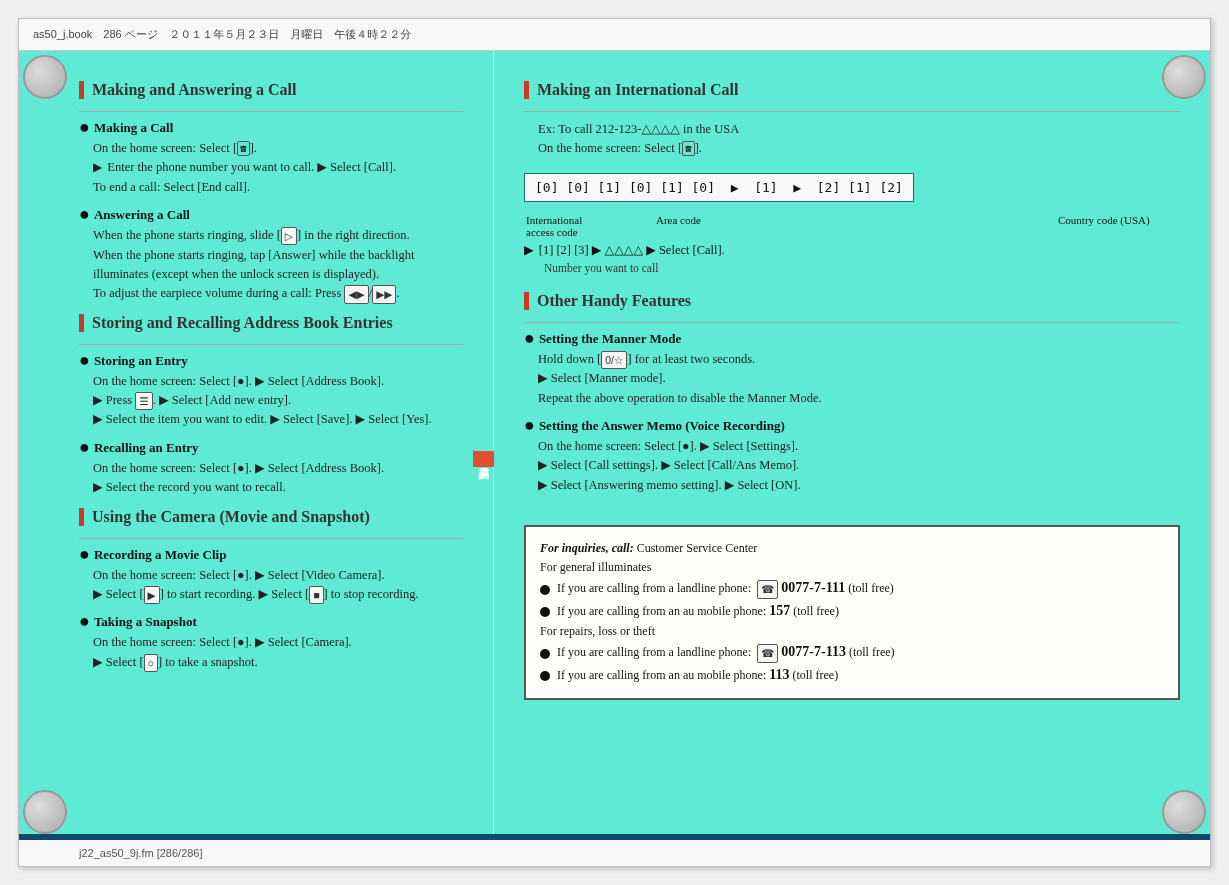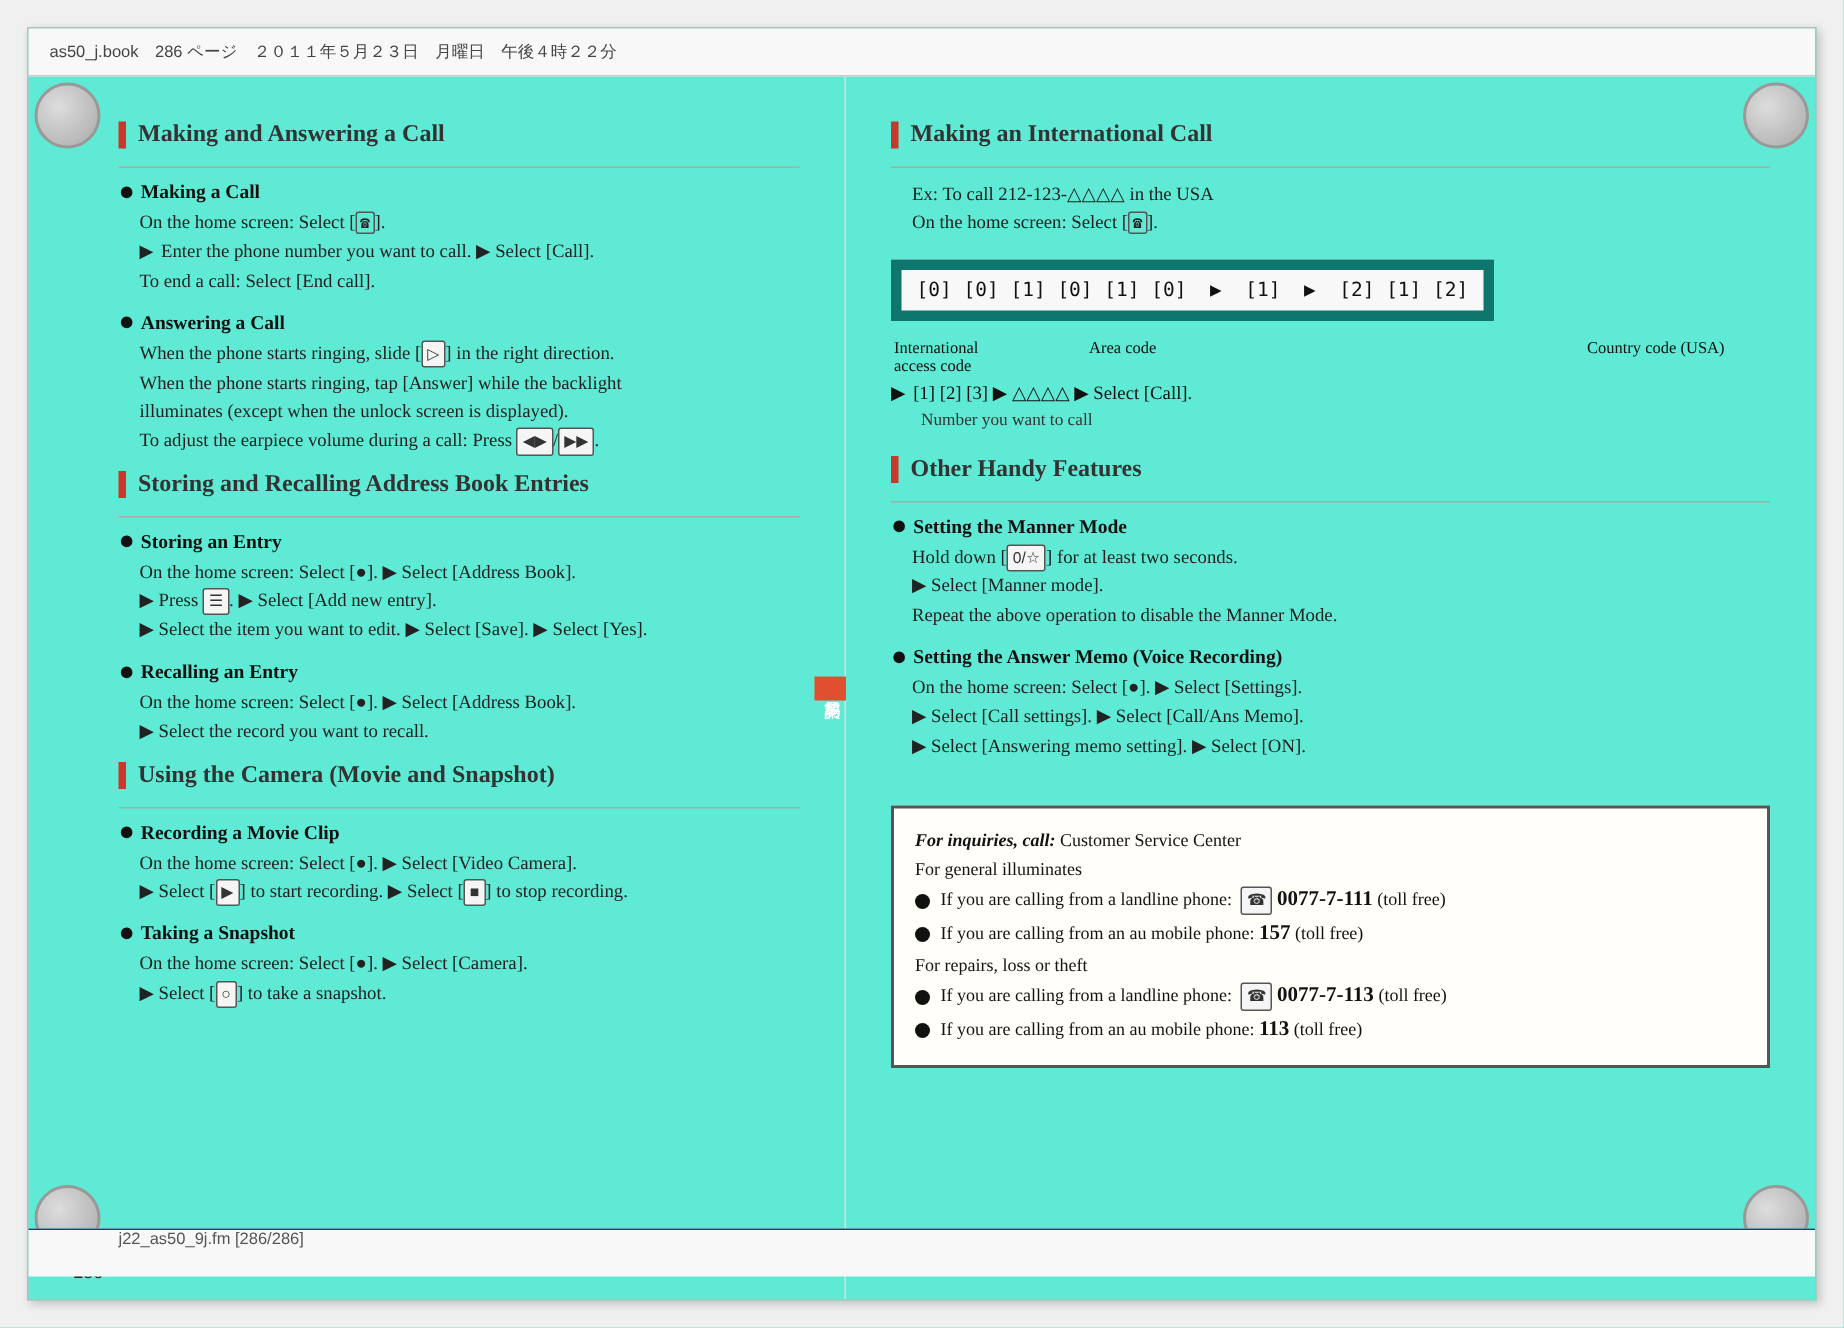--- a/index.html
+++ b/index.html
@@ -55,21 +55,21 @@
 
     
     .content-area {
       position: absolute;
       top: 32px; left: 0; right: 0; bottom: 0;
       display: flex;
     }
 
     
     .left-col {
-      width: 545px;
+      width: 475px;
       padding: 30px 30px 20px 60px;
       border-right: 1px solid #ddd;
       position: relative;
     }
 
     
     .right-col {
       flex: 1;
       padding: 30px 30px 20px 30px;
       position: relative;
@@ -168,26 +168,26 @@
       margin-right: 4px;
     }
     .bold-num {
       font-weight: bold;
       font-size: 14px;
     }
 
     
     .bottom-bar {
       position: absolute;
-      bottom: 15px; left: 0; right: 0;
+      bottom: 0; left: 0; right: 0;
       height: 32px;
-      border-top: 1px solid #0c4a6e;
+      border-top: 6px solid #0c4a6e;
       background: #f8f8f8;
       display: flex;
-      align-items: flex-start;
+      align-items: center;
       padding: 0 60px;
       font-size: 11px;
       color: #555;
       font-family: sans-serif;
     }
 
     
     .page-number {
       font-size: 13px;
       font-weight: bold;
@@ -208,21 +208,21 @@
       font-family: sans-serif;
     }
 
     .section-wrap { margin-bottom: 6px; }
 
     hr.thin { border: none; border-top: 1px solid #aaa; margin: 4px 0 8px 0; }
 
     .diagram-box {
       font-family: monospace;
       font-size: 13px;
-      border: 7px solid #0f766e;
+      border: 1px solid #0f766e;
       background: #f8f8f8;
       padding: 6px 10px;
       display: inline-block;
       margin: 6px 0;
     }
     .diagram-labels {
       display: flex;
       font-family: serif;
       font-size: 11px;
       margin-top: 6px;

